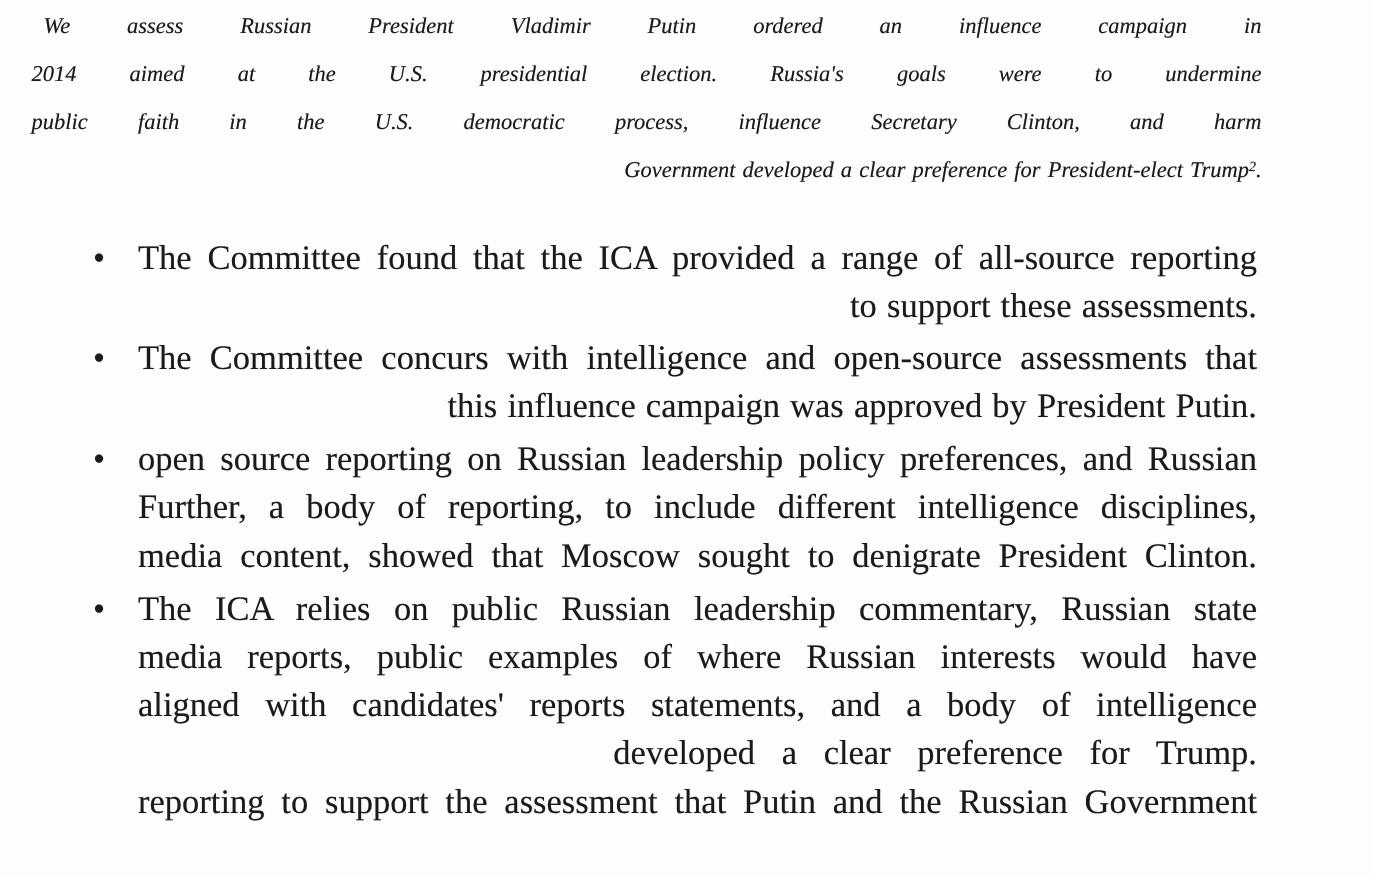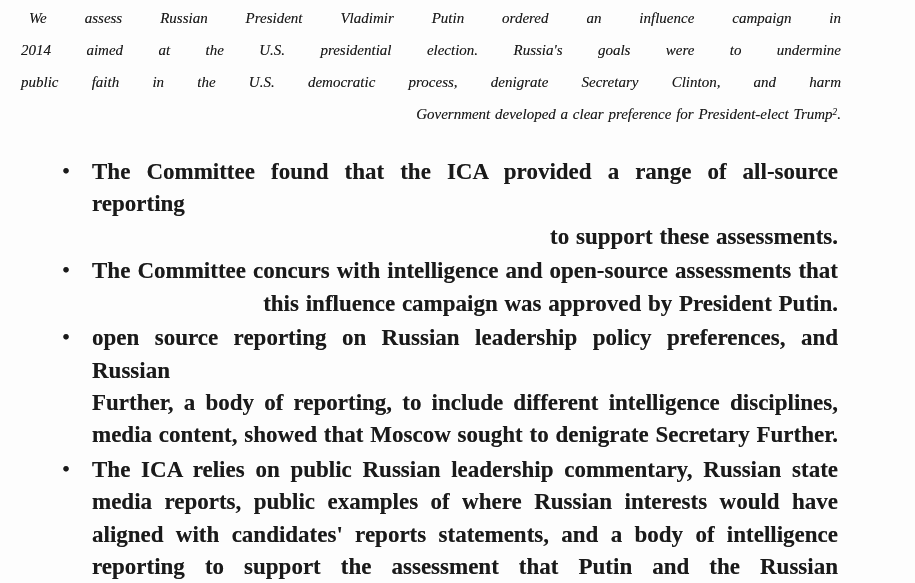--- a/index.html
+++ b/index.html
@@ -57,39 +57,38 @@
   }
   .bullets .marker {
     flex: 0 0 30px;
     width: 30px;
     font-size: 23px;
     line-height: 32.3px;
     text-align: left;
   }
   .bullets .content {
     width: 746px;
-    font-weight: bold;
   }
 
   
   .sup {
     font-size: 0.62em;
     position: relative;
     top: -0.45em;
     line-height: 0;
   }
 </style>
 </head>
 <body>
 
 <main class="page">
   <section class="assessment" id="assessment">
       <div class="line just">We assess Russian President Vladimir Putin ordered an influence campaign in</div>
       <div class="line just">2014 aimed at the U.S. presidential election. Russia's goals were to undermine</div>
-      <div class="line just">public faith in the U.S. democratic process, denigrate Secretary Clinton, and harm</div>
+      <div class="line just">public faith in the U.S. democratic process, influence Secretary Clinton, and harm</div>
       <div class="line plain"><span>Government developed a clear preference for President-elect Trump</span><span class="sup">2</span><span>.</span></div>
     </section>
 
   <ul class="bullets" id="bullet-list">
       <li class="item">
         <span class="marker">•</span>
         <div class="content">
           <div class="line just">The Committee found that the ICA provided a range of all-source reporting</div>
           <div class="line plain">to support these assessments.</div>
         </div>
@@ -99,27 +98,27 @@
         <div class="content">
           <div class="line just">The Committee concurs with intelligence and open-source assessments that</div>
           <div class="line plain">this influence campaign was approved by President Putin.</div>
         </div>
       </li>
       <li class="item">
         <span class="marker">•</span>
         <div class="content">
           <div class="line just">open source reporting on Russian leadership policy preferences, and Russian</div>
           <div class="line just">Further, a body of reporting, to include different intelligence disciplines,</div>
-          <div class="line just">media content, showed that Moscow sought to denigrate Secretary Further.</div>
+          <div class="line just">media content, showed that Moscow sought to denigrate President Clinton.</div>
         </div>
       </li>
       <li class="item">
         <span class="marker">•</span>
         <div class="content">
           <div class="line just">The ICA relies on public Russian leadership commentary, Russian state</div>
           <div class="line just">media reports, public examples of where Russian interests would have</div>
           <div class="line just">aligned with candidates' reports statements, and a body of intelligence</div>
+          <div class="line plain wide">developed a clear preference for Trump.</div>
           <div class="line just">reporting to support the assessment that Putin and the Russian Government</div>
-          <div class="line plain wide">developed a clear preference for Trump.</div>
         </div>
       </li>
     </ul>
 </main>
 
 </body></html>

